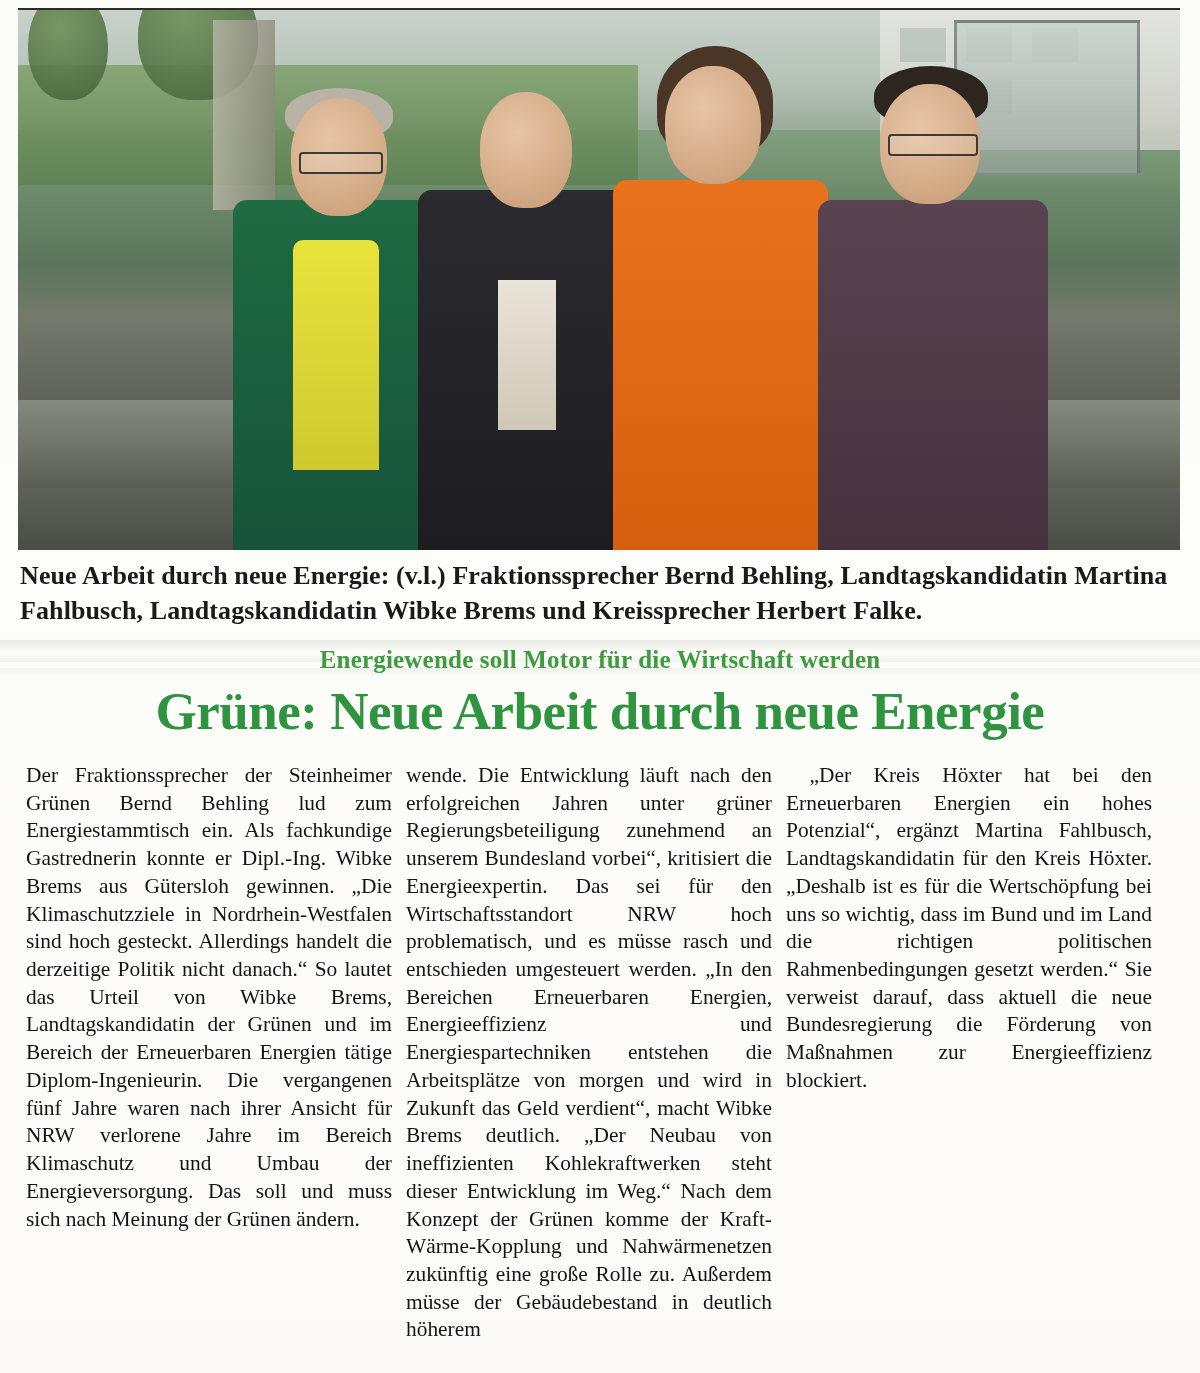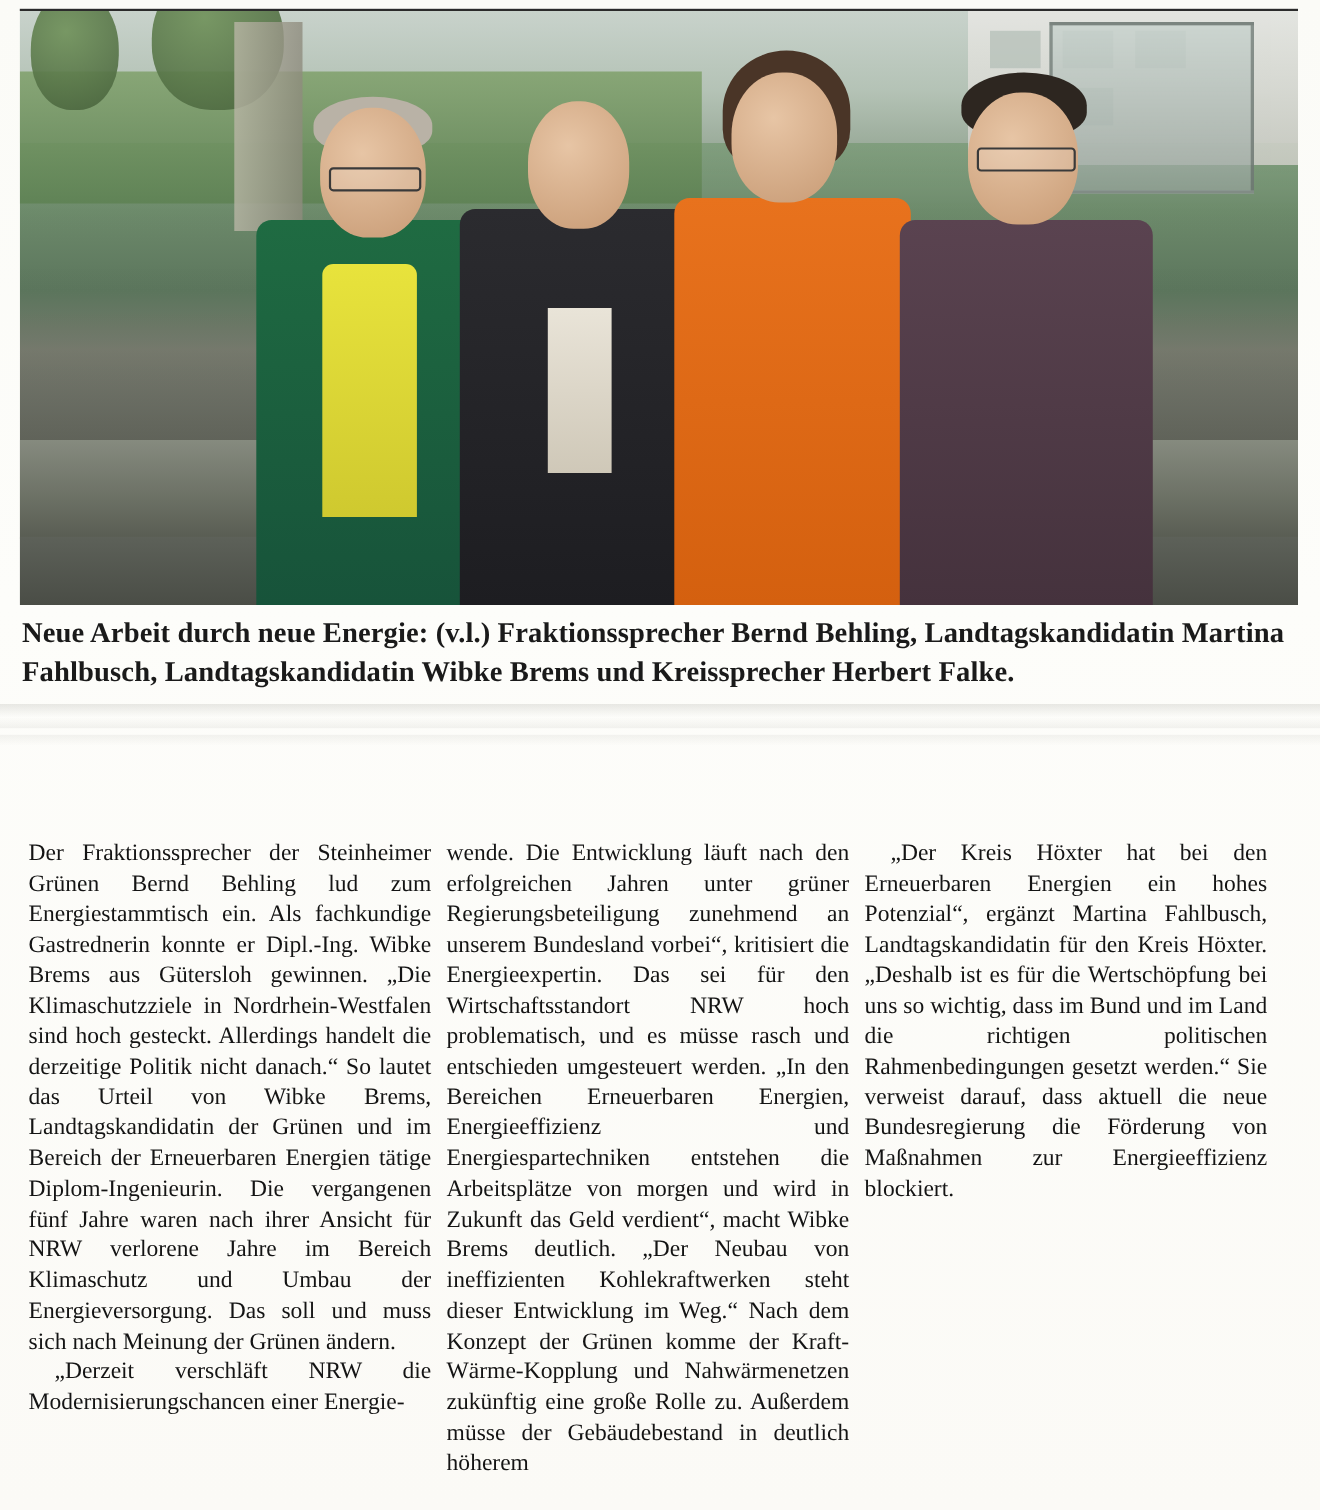--- a/index.html
+++ b/index.html
@@ -262,25 +262,26 @@
         <div class="glasses"></div>
       </div>
     </div>
   </div>
 
   <div class="caption">Neue Arbeit durch neue Energie: (v.l.) Fraktionssprecher Bernd Behling, Landtagskandidatin Martina Fahlbusch, Landtagskandidatin Wibke Brems und Kreissprecher Herbert Falke.</div>
 
   <div class="fold"></div>
   <div class="fold2"></div>
 
+  <div class="kicker">Energiewende soll Motor für die Wirtschaft werden</div>
+  <div class="headline">Grüne: Neue Arbeit durch neue Energie</div>
 
   <div class="columns">
     <div class="col">
       <p>Der Fraktionssprecher der Steinheimer Grünen Bernd Behling lud zum Energiestammtisch ein. Als fachkundige Gastrednerin konnte er Dipl.-Ing. Wibke Brems aus Gütersloh gewinnen. „Die Klimaschutzziele in Nordrhein-Westfalen sind hoch gesteckt. Allerdings handelt die derzeitige Politik nicht danach.“ So lautet das Urteil von Wibke Brems, Landtagskandidatin der Grünen und im Bereich der Erneuerbaren Energien tätige Diplom-Ingenieurin. Die vergangenen fünf Jahre waren nach ihrer Ansicht für NRW verlorene Jahre im Bereich Klimaschutz und Umbau der Energieversorgung. Das soll und muss sich nach Meinung der Grünen ändern.</p>
-      <p class="indent">„Derzeit verschläft NRW die Modernisierungschancen einer Energie-</p>
     </div>
     <div class="col">
       <p>wende. Die Entwicklung läuft nach den erfolgreichen Jahren unter grüner Regierungsbeteiligung zunehmend an unserem Bundesland vorbei“, kritisiert die Energieexpertin. Das sei für den Wirtschaftsstandort NRW hoch problematisch, und es müsse rasch und entschieden umgesteuert werden. „In den Bereichen Erneuerbaren Energien, Energieeffizienz und Energiespartechniken entstehen die Arbeitsplätze von morgen und wird in Zukunft das Geld verdient“, macht Wibke Brems deutlich. „Der Neubau von ineffizienten Kohlekraftwerken steht dieser Entwicklung im Weg.“ Nach dem Konzept der Grünen komme der Kraft-Wärme-Kopplung und Nahwärmenetzen zukünftig eine große Rolle zu. Außerdem müsse der Gebäudebestand in deutlich höherem</p>
     </div>
     <div class="col">
       <p class="indent">„Der Kreis Höxter hat bei den Erneuerbaren Energien ein hohes Potenzial“, ergänzt Martina Fahlbusch, Landtagskandidatin für den Kreis Höxter. „Deshalb ist es für die Wertschöpfung bei uns so wichtig, dass im Bund und im Land die richtigen politischen Rahmenbedingungen gesetzt werden.“ Sie verweist darauf, dass aktuell die neue Bundesregierung die Förderung von Maßnahmen zur Energieeffizienz blockiert.</p>
     </div>
   </div>
 </div>
 

